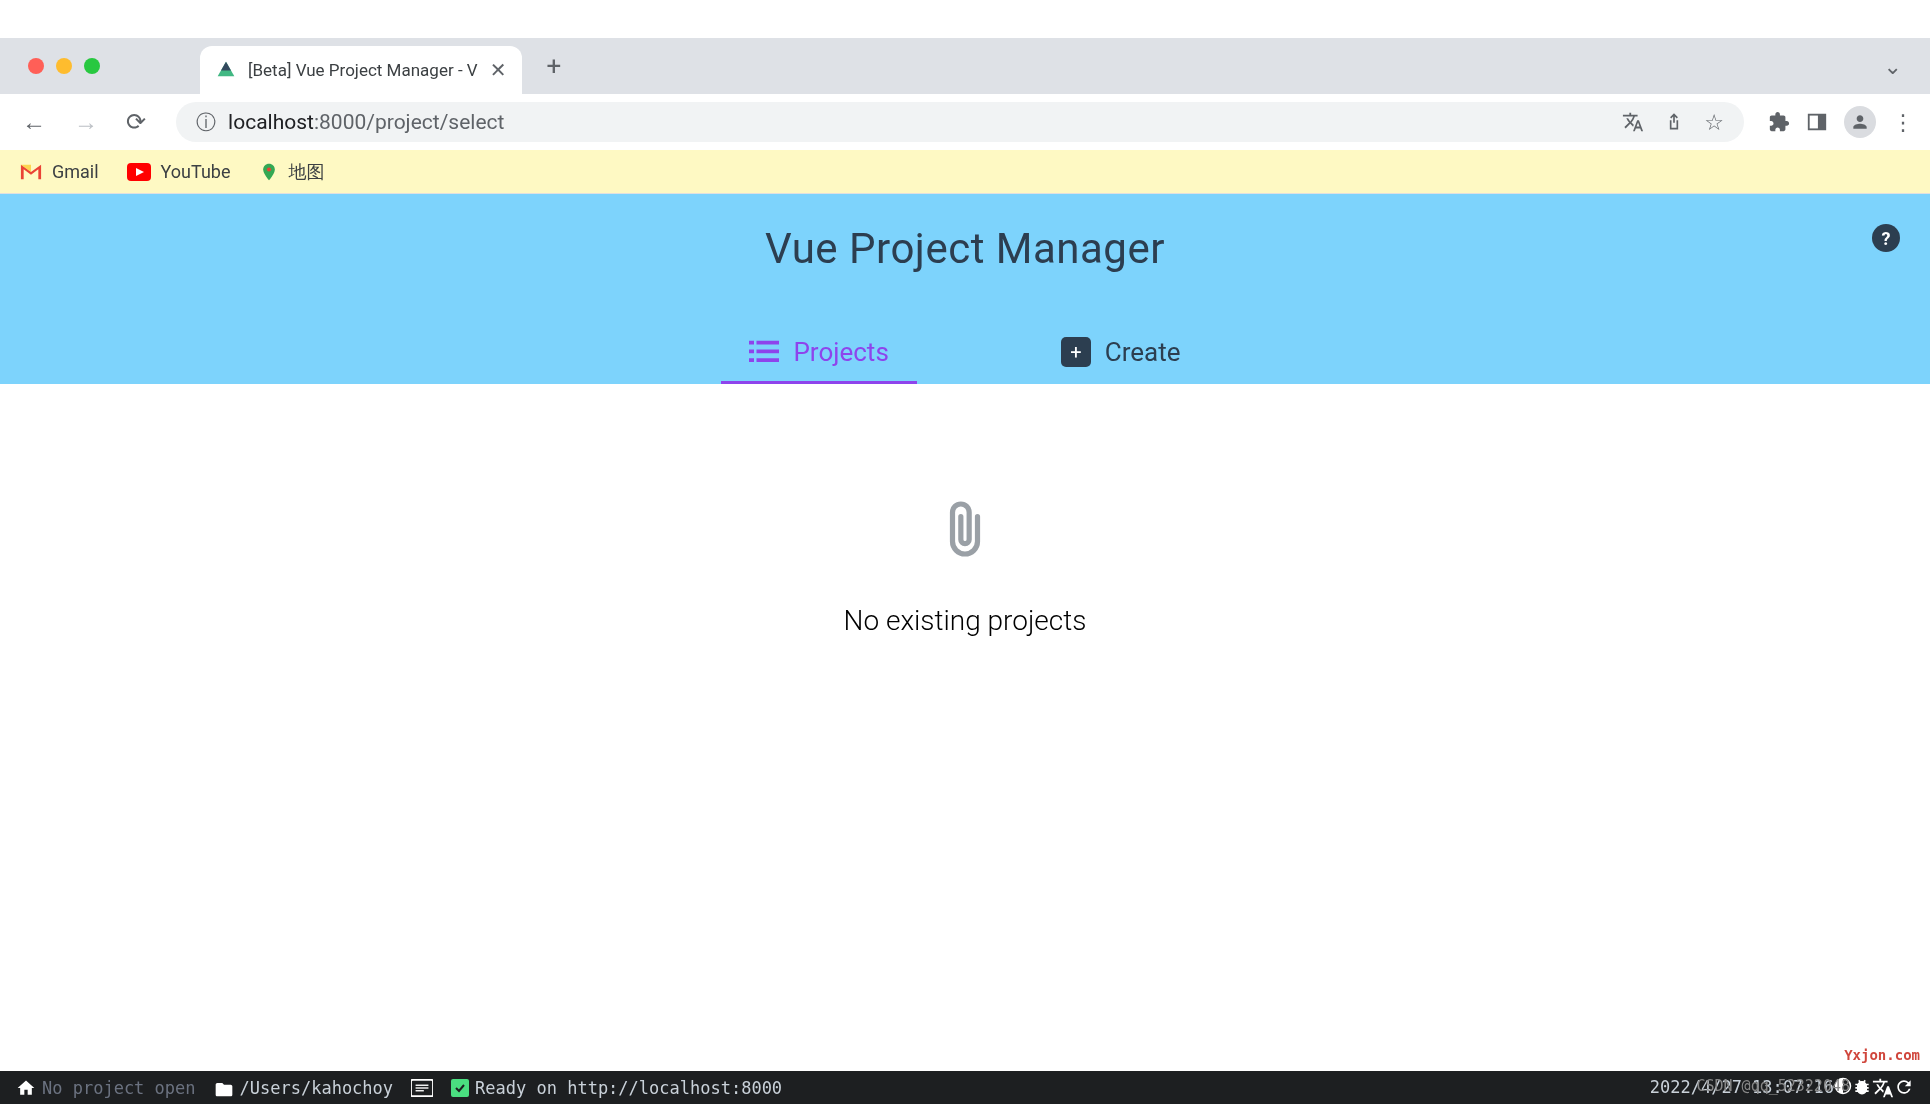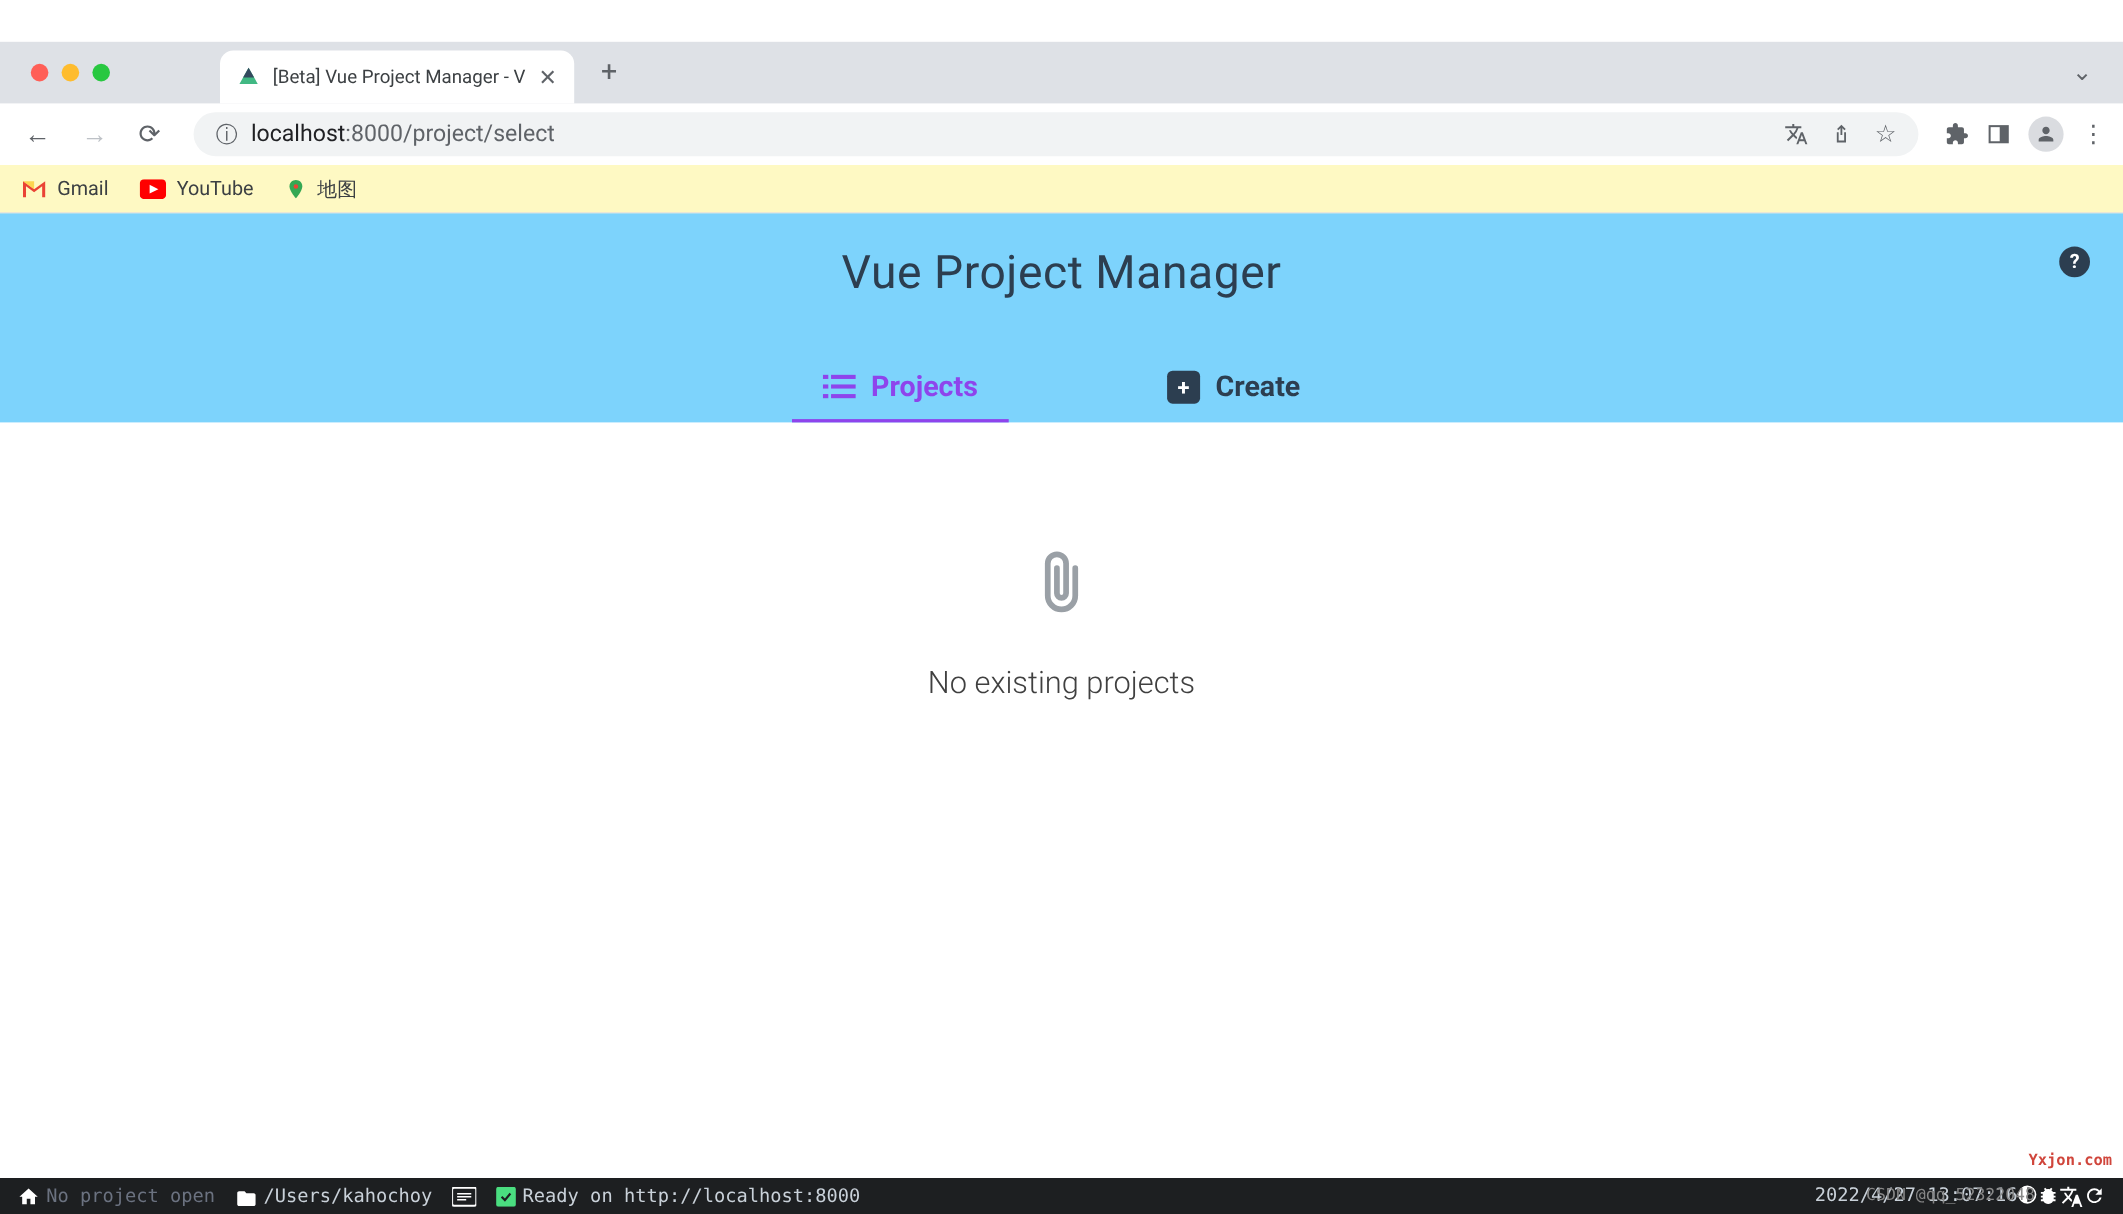--- a/index.html
+++ b/index.html
@@ -33,29 +33,29 @@
     .avatar { width: 32px; height: 32px; border-radius: 50%; background: #dadce0; display: flex; align-items: center; justify-content: center; }
     
     .bookmarks { background: #fef9c3; display: flex; align-items: center; height: 44px; padding: 0 20px; gap: 28px; border-bottom: 1px solid #e0e0e0; }
     .bookmark { display: flex; align-items: center; gap: 10px; font-size: 18px; color: #3c4043; cursor: pointer; }
     
     
     .app-header { background: #7dd3fc; padding: 30px 0 0 0; position: relative; }
     .app-title { text-align: center; font-size: 42px; font-weight: 400; color: #2c3e50; letter-spacing: 0.5px; }
     .help-icon { position: absolute; right: 30px; top: 30px; width: 28px; height: 28px; border-radius: 50%; background: #2c3e50; color: #fff; display: flex; align-items: center; justify-content: center; font-size: 18px; font-weight: bold; cursor: pointer; }
     
-    .tabs { display: flex; justify-content: center; gap: 116px; margin-top: 50px; font-weight: bold; }
+    .tabs { display: flex; justify-content: center; gap: 116px; margin-top: 50px; }
     .tab-item { display: flex; align-items: center; gap: 14px; padding: 14px 28px; font-size: 26px; color: #2c3e50; cursor: pointer; border-bottom: 3px solid transparent; }
     .tab-item.active { color: #8e44ec; border-bottom-color: #8e44ec; }
     .tab-icon { width: 30px; height: 30px; display: flex; align-items: center; justify-content: center; }
     .tab-icon-box { background: #2c3e50; color: #fff; border-radius: 5px; width: 30px; height: 30px; display: flex; align-items: center; justify-content: center; font-size: 20px; }
     
     .main-content { display: flex; flex-direction: column; align-items: center; padding-top: 110px; background: #fff; height: 620px; }
     .empty-icon { color: #9aa0a6; margin-bottom: 40px; }
-    .empty-text { font-size: 28px; color: #404040; font-weight: 300; }
+    .empty-text { font-size: 28px; color: #000000; font-weight: 300; }
     
     
     .status-bar { position: fixed; bottom: 0; left: 0; right: 0; background: #1d1f21; color: #c9d1d9; height: 33px; display: flex; align-items: center; padding: 0 16px; gap: 18px; font-size: 17px; font-family: 'Menlo', monospace; }
     .status-item { display: flex; align-items: center; gap: 6px; }
     .status-right { margin-left: auto; display: flex; }
     .status-project { color: #6b7280; }
     .watermark { position: absolute; right: 10px; top: -24px; color: #d0463c; font-size: 14px; font-weight: bold; }
     .csdn-mark { color: #888; font-size: 15px; }
     
     svg { display: block; }

